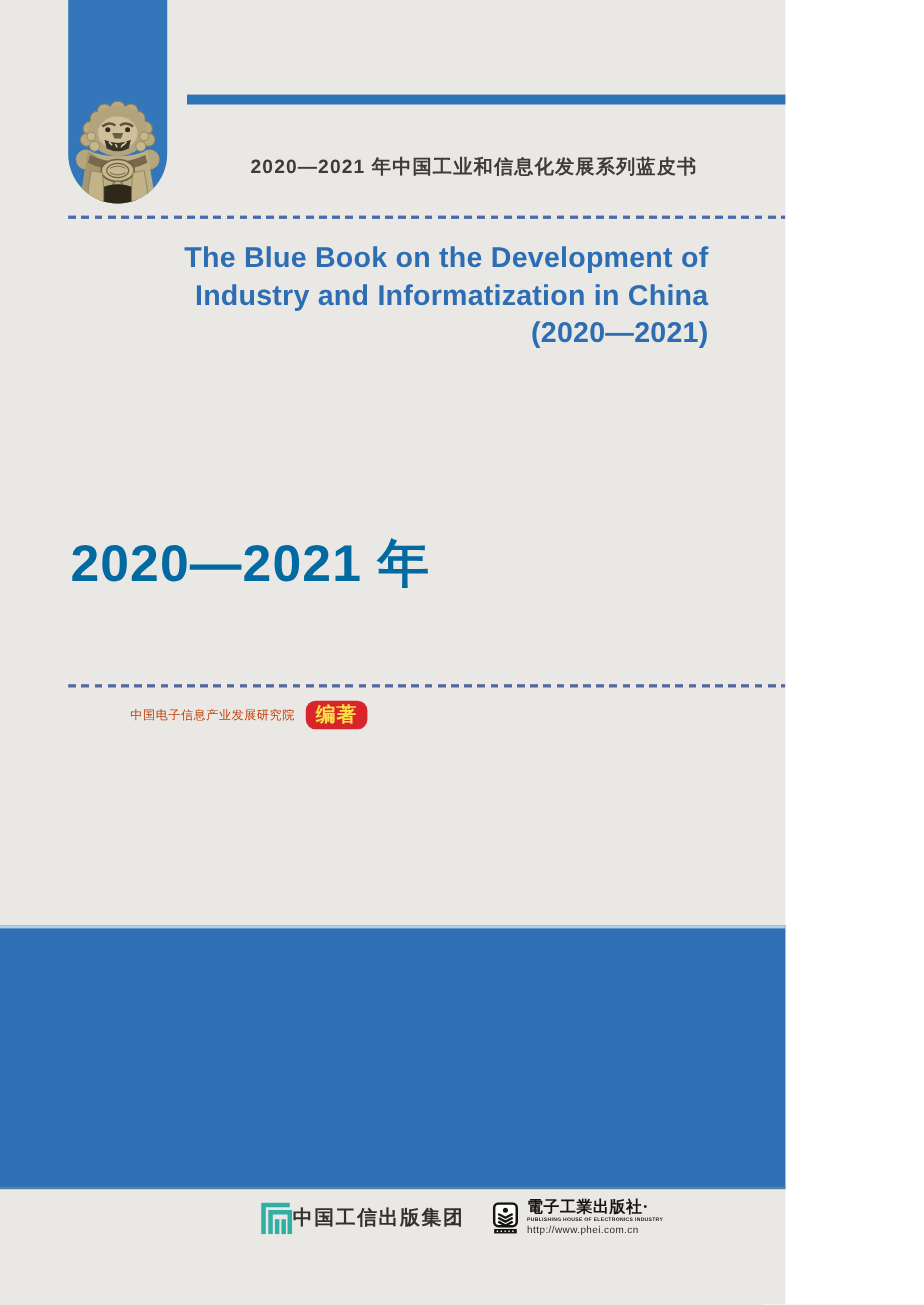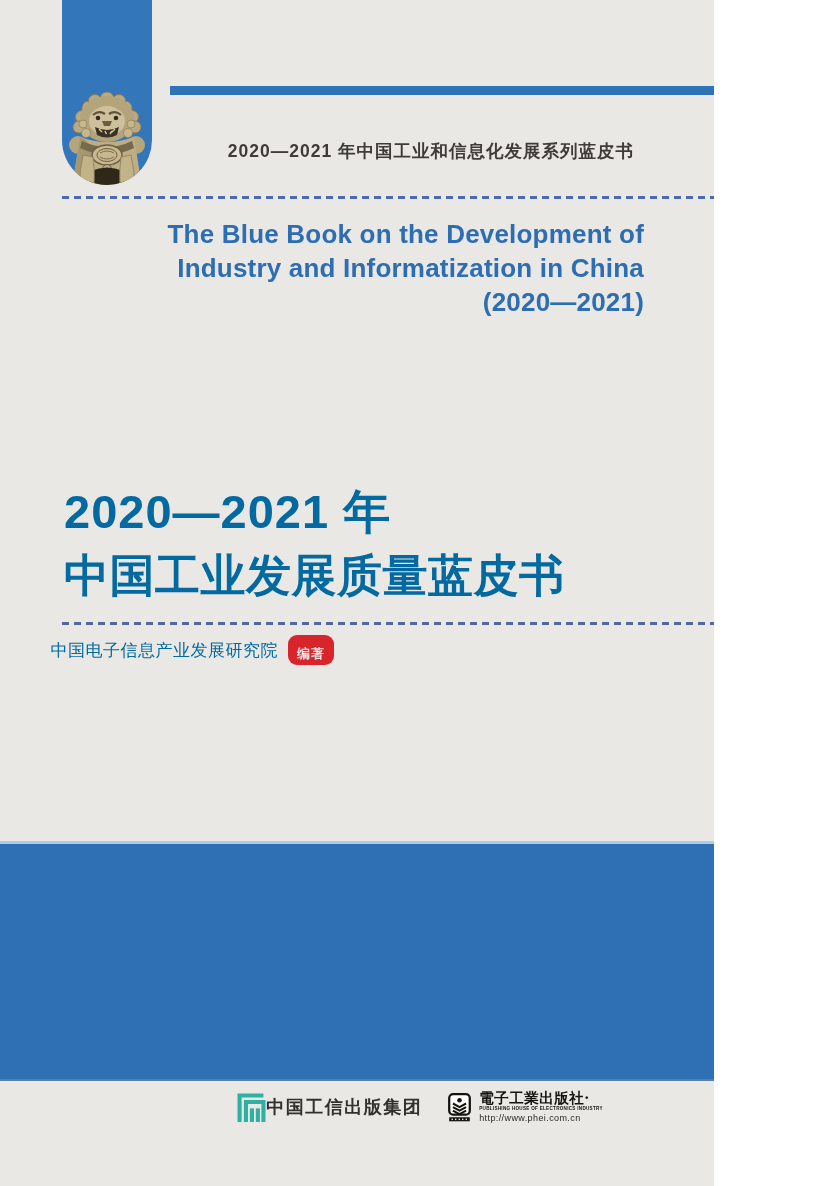--- a/index.html
+++ b/index.html
@@ -29,23 +29,23 @@
             font-size:26px;font-weight:bold;line-height:34px;letter-spacing:0.2px;}
 
   
   .cn-title{position:absolute;left:64px;top:480px;color:#0369a1;font-weight:bold;}
   .cn-title .l1{font-size:47px;line-height:64px;letter-spacing:1px;}
   .cn-title .l2{font-size:45px;line-height:64px;letter-spacing:0.5px;}
 
   
   .authors{position:absolute;left:0;top:641px;width:334px;}
   .author-row{display:flex;justify-content:flex-end;align-items:center;gap:10px;margin-bottom:11px;height:18px;}
-  .author-name{font-size:17px;color:#0369a1;letter-spacing:0.5px;}
-  .role-badge{background:#d8252b;color:#e5e5e5;font-size:13px;font-weight:bold;
-              padding:10px 9px 2px 9px;border-radius:9px;letter-spacing:1px;}
+  .author-name{font-size:11px;color:#c2410c;letter-spacing:0.5px;}
+  .role-badge{background:#d8252b;color:#fde047;font-size:18px;font-weight:bold;
+              padding:0 9px 2px 9px;border-radius:9px;letter-spacing:1px;}
 
   
   .blue-block{position:absolute;left:0;top:841px;width:840px;height:240px;background:#2f70b4;
               border-top:3px solid #abcfe9;border-bottom:2px solid #5a7fa6;box-sizing:border-box;}
 
   
   .footer{position:absolute;left:0;top:1086px;width:840px;height:42px;display:flex;
           justify-content:center;align-items:center;gap:26px;}
   .pub{display:flex;align-items:center;}
   .pub-group{}
@@ -117,21 +117,20 @@
   <div class="dash dash-1"></div>
 
   <div class="en-title">
     <div>The Blue Book on the Development of</div>
     <div>Industry and Informatization in China</div>
     <div>(2020—2021)</div>
   </div>
 
   <div class="cn-title">
     <div class="l1">2020—2021 年</div>
-    <div class="l2">中国工业发展质量蓝皮书</div>
   </div>
 
   <div class="dash dash-2"></div>
 
   <div class="authors">
     <div class="author-row">
       <span class="author-name">中国电子信息产业发展研究院</span>
       <span class="role-badge">编著</span>
     </div>
   </div>

